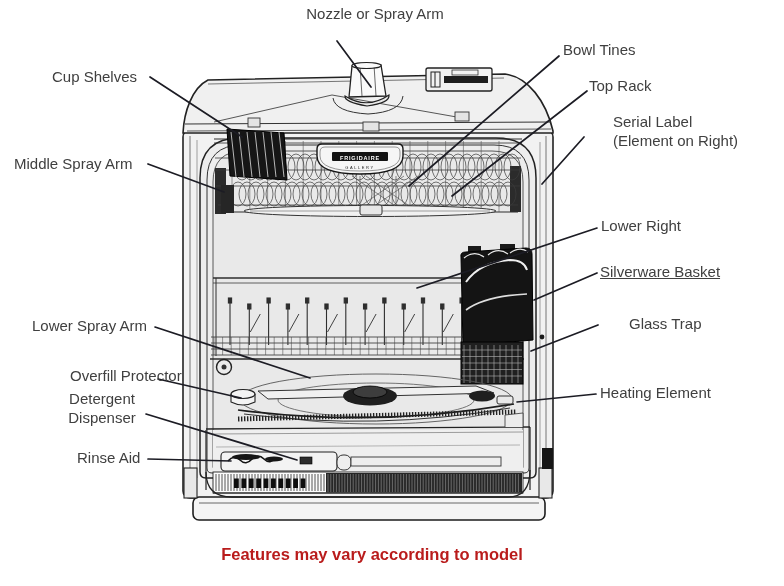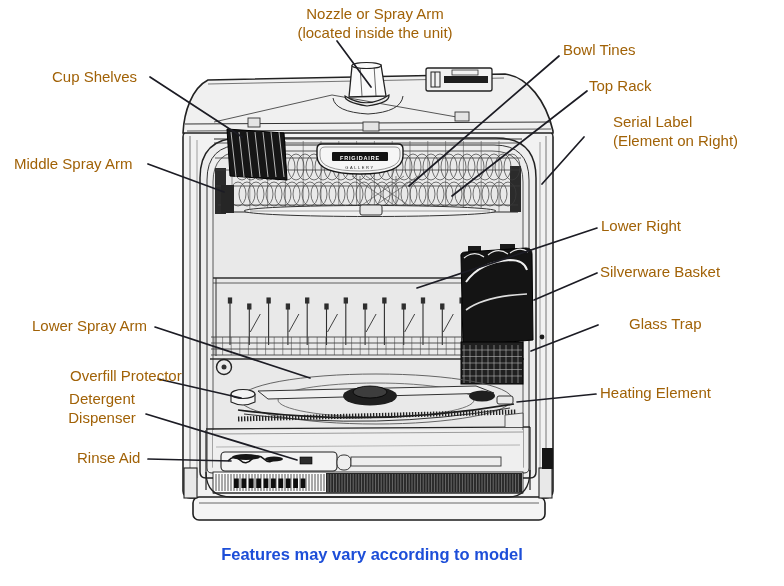--- a/index.html
+++ b/index.html
@@ -1,21 +1,21 @@
 <!DOCTYPE html>
 <html><head>
 <meta charset="utf-8">
 <style>
   html,body{margin:0;padding:0;background:#fff;}
   .stage{position:relative;width:784px;height:586px;background:#fff;overflow:hidden;
          font-family:"Liberation Sans",sans-serif;color:#15151d;}
   .stage svg{position:absolute;left:0;top:0;}
-  .lbl{position:absolute;font-size:15px;line-height:19px;white-space:nowrap;color:#a16207;}
+  .lbl{position:absolute;font-size:15px;line-height:19px;white-space:nowrap;color:#404040;}
   .lbl.center{text-align:center;white-space:normal;}
-  .caption{position:absolute;font-size:16.5px;font-weight:700;text-align:center;color:#1d4ed8;}
+  .caption{position:absolute;font-size:16.5px;font-weight:700;text-align:center;color:#b91c1c;}
 </style>
 </head>
 <body>
 
 <div class="stage">
 
 <svg width="784" height="586" viewBox="0 0 784 586">
 
   <g>
     <rect x="183" y="130" width="370" height="368" rx="7" fill="#f2f2f2" stroke="#222" stroke-width="1.6"></rect>
@@ -506,36 +506,35 @@
     <line x1="596" y1="394" x2="517" y2="402"></line>
     <line x1="155" y1="327" x2="310" y2="378"></line>
     <line x1="158" y1="379" x2="241" y2="398"></line>
     <line x1="146" y1="414" x2="297" y2="460"></line>
     <line x1="148" y1="459" x2="231" y2="461"></line>
   </g>
 </svg>
 
 <div class="lbl center" style="left:268px;top:4px;width:214px;">
   <div>Nozzle or Spray Arm</div>
-  <div>(located inside the unit)</div>
 </div>
 <div class="lbl" style="left:52px;top:67px;">Cup Shelves</div>
 <div class="lbl" style="left:32px;top:316px;">Lower Spray Arm</div>
 <div class="lbl" style="left:14px;top:154px;">Middle Spray Arm</div>
 <div class="lbl" style="left:34px;top:366px;margin-left:36px;">Overfill Protector</div>
 <div class="lbl center" style="left:50px;top:389px;width:104px;">
   <div>Detergent</div>
   <div>Dispenser</div>
 </div>
 <div class="lbl" style="left:77px;top:448px;">Rinse Aid</div>
 <div class="lbl" style="left:563px;top:40px;">Bowl Tines</div>
 <div class="lbl" style="left:589px;top:76px;">Top Rack</div>
 <div class="lbl" style="left:585px;top:112px;margin-left:28px;">
   <div>Serial Label</div>
   <div>(Element on Right)</div>
 </div>
 <div class="lbl" style="left:601px;top:216px;">Lower Right</div>
-<div class="lbl" style="left:600px;top:262px;">Silverware Basket</div>
+<div class="lbl" style="left:600px;top:262px;text-decoration:underline;">Silverware Basket</div>
 <div class="lbl" style="left:601px;top:314px;margin-left:28px;">Glass Trap</div>
 <div class="lbl" style="left:600px;top:383px;">Heating Element</div>
 <div class="caption" style="left:172px;top:545px;width:400px;">Features may vary according to model</div>
 
 </div>
 
 </body></html>

